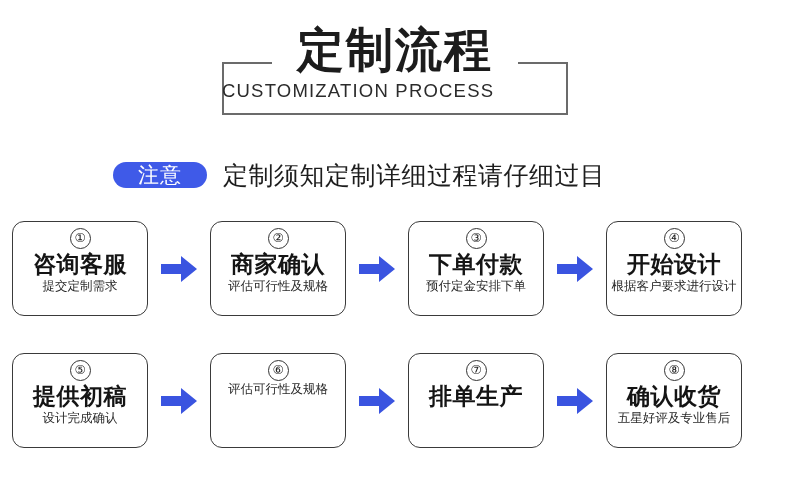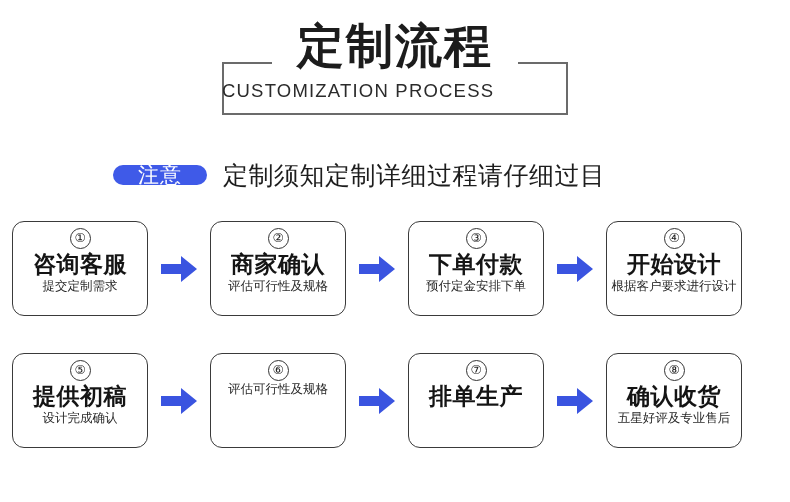--- a/index.html
+++ b/index.html
@@ -47,21 +47,21 @@
     width: 246px;
     height: 18px;
     background: #ffffff;
   }
   .header-title {
     position: absolute;
     left: 0;
     top: 22px;
     width: 790px;
     text-align: center;
-    font-family: Liberation Mono, monospace;
+    font-family: Liberation Serif, serif;
     font-size: 47px;
     font-weight: 700;
     letter-spacing: 2px;
     color: #1c1c1c;
     line-height: 56px;
     white-space: nowrap;
   }
   .header-subtitle {
     position: absolute;
     left: 222px;
@@ -80,21 +80,21 @@
   .notice-row {
     position: absolute;
     left: 113px;
     top: 157px;
     height: 36px;
     display: flex;
     align-items: center;
   }
   .notice-badge {
     width: 94px;
-    height: 20px;
+    height: 26px;
     border-radius: 17px;
     background: #3f5ae8;
     color: #ffffff;
     font-size: 21px;
     font-weight: 400;
     letter-spacing: 1px;
     display: flex;
     align-items: center;
     justify-content: center;
     box-sizing: border-box;

